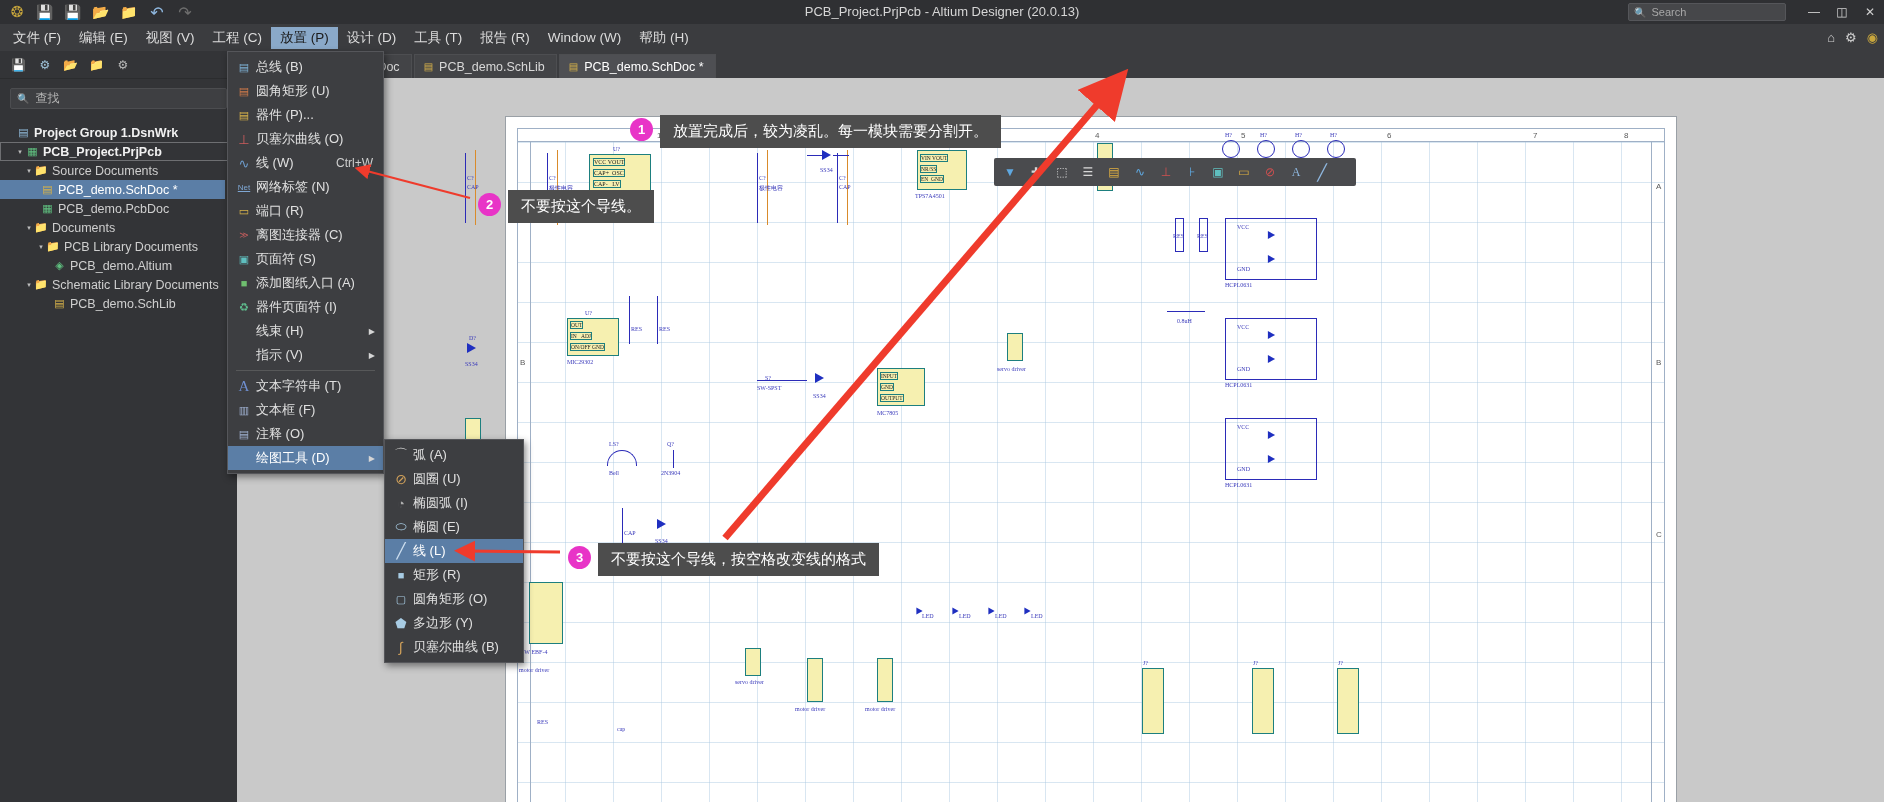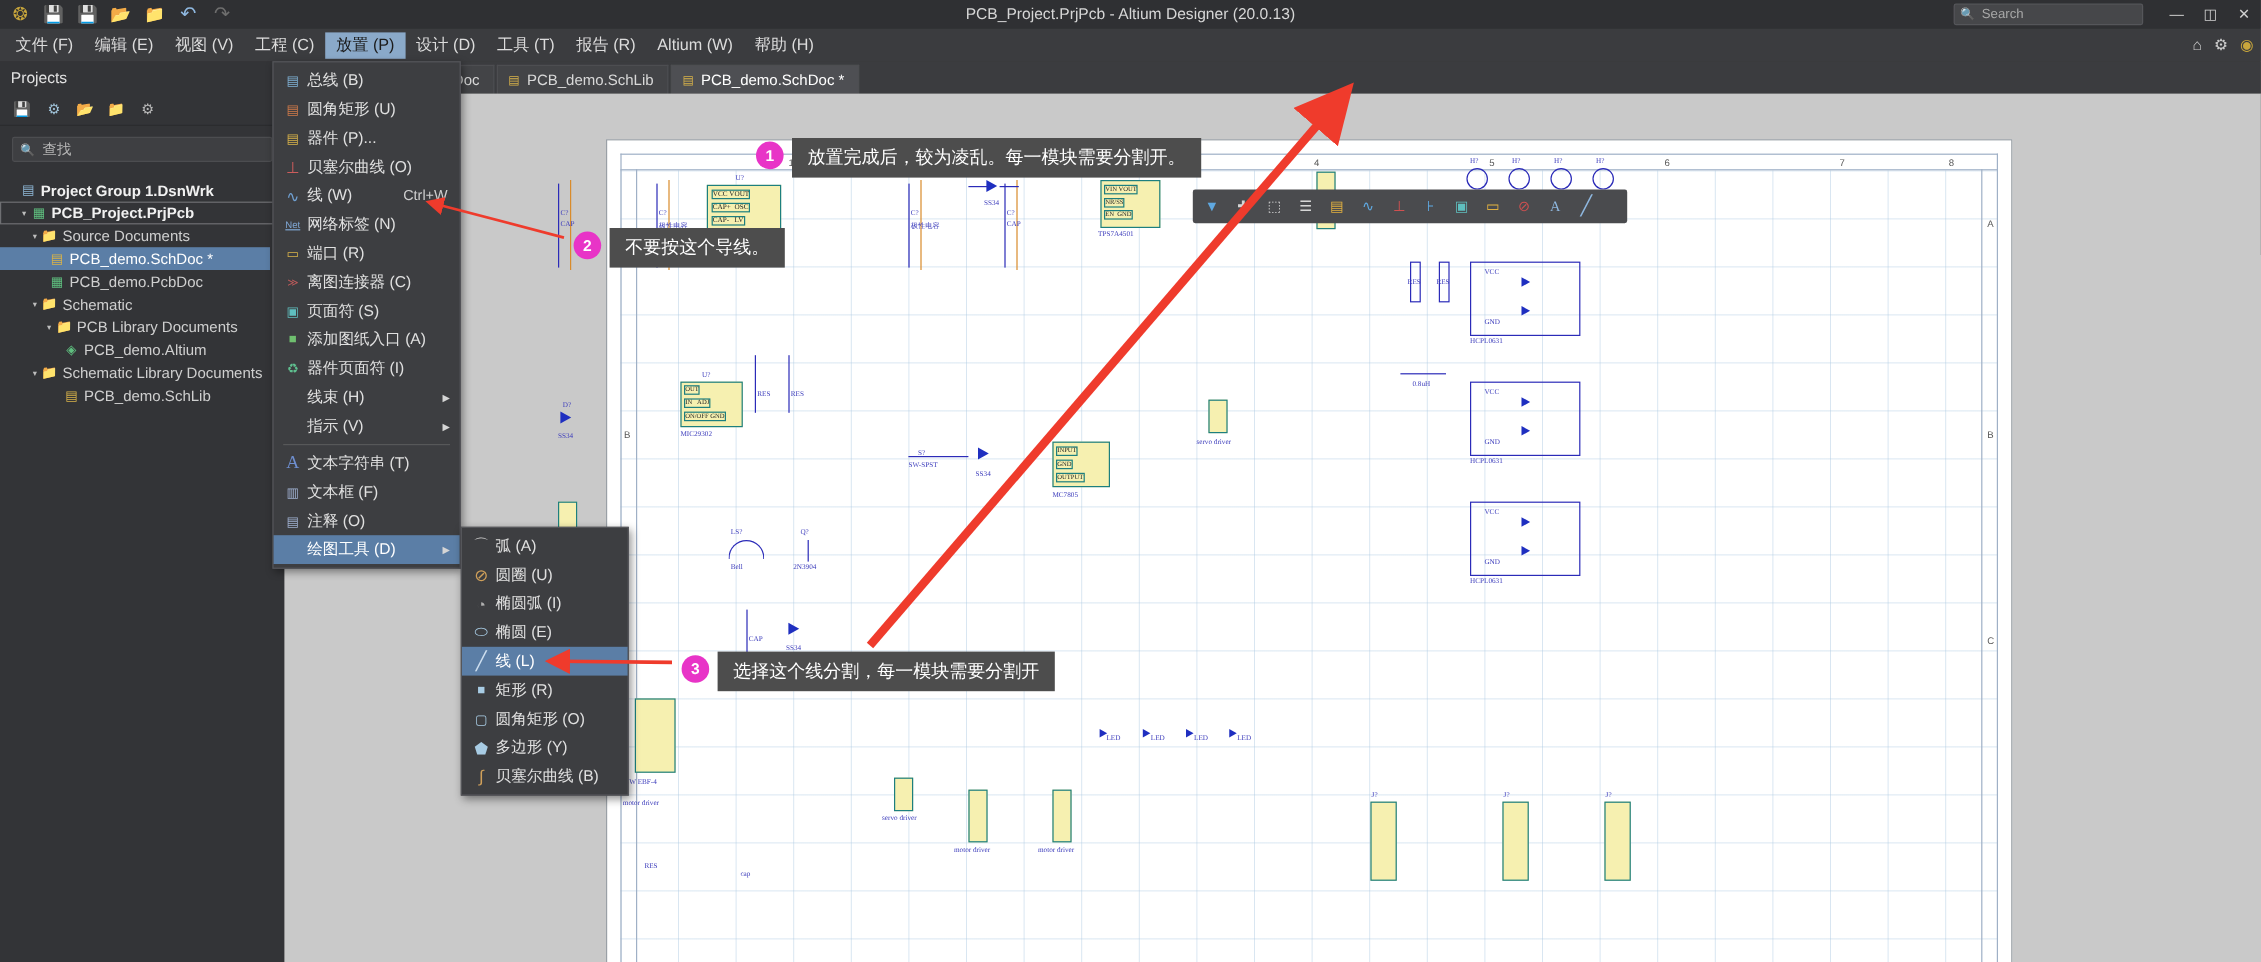--- a/index.html
+++ b/index.html
@@ -184,31 +184,30 @@
 
 <div id="menubar">
   <div class="mb-item">文件 (F)</div>
   <div class="mb-item">编辑 (E)</div>
   <div class="mb-item">视图 (V)</div>
   <div class="mb-item">工程 (C)</div>
   <div class="mb-item active">放置 (P)</div>
   <div class="mb-item">设计 (D)</div>
   <div class="mb-item">工具 (T)</div>
   <div class="mb-item">报告 (R)</div>
-  <div class="mb-item">Altium (W)</div>
+  <div class="mb-item">Window (W)</div>
   <div class="mb-item">帮助 (H)</div>
   <div id="mb-right">
     <span>⌂</span>
     <span>⚙</span>
     <span style="color:#c8a63c;">◉</span>
   </div>
 </div>
 
 <div id="projects">
-  <div id="proj-title">Projects</div>
   <div id="proj-toolbar">
     <div class="ptb" style="color:#b9b6d8;">💾</div>
     <div class="ptb" style="color:#9fc2d8;">⚙</div>
     <div class="ptb" style="color:#86c06a;">📂</div>
     <div class="ptb" style="color:#86c06a;">📁</div>
     <div class="ptb">⚙</div>
   </div>
   <div id="proj-search">
     <span class="mag">🔍</span>
     <span class="txt">查找</span>
@@ -233,21 +232,21 @@
       <span class="ico" style="color:#d8b24a;">▤</span>
       <span class="lbl">PCB_demo.SchDoc *</span>
     </div>
     <div class="trow" style="padding-left:40px;">
       <span class="ico" style="color:#5fbf7f;">▦</span>
       <span class="lbl">PCB_demo.PcbDoc</span>
     </div>
     <div class="trow" style="padding-left:24px;">
       <span class="arrow">▾</span>
       <span class="ico folder">📁</span>
-      <span class="lbl">Schematic</span>
+      <span class="lbl">Documents</span>
     </div>
     <div class="trow" style="padding-left:36px;">
       <span class="arrow">▾</span>
       <span class="ico folder">📁</span>
       <span class="lbl">PCB Library Documents</span>
     </div>
     <div class="trow" style="padding-left:52px;">
       <span class="ico" style="color:#5fbf7f;">◈</span>
       <span class="lbl">PCB_demo.Altium</span>
     </div>
@@ -612,13 +611,13 @@
   <line x1="560" y1="552" x2="466" y2="551" stroke="#ef3b2c" stroke-width="3" marker-end="url(#ahead)"></line>
 </svg>
 
 <div class="badge" style="left:630px;top:118px;">1</div>
 <div class="callout" style="left:660px;top:115px;">放置完成后，较为凌乱。每一模块需要分割开。</div>
 
 <div class="badge" style="left:478px;top:193px;">2</div>
 <div class="callout" style="left:508px;top:190px;">不要按这个导线。</div>
 
 <div class="badge" style="left:568px;top:546px;">3</div>
-<div class="callout" style="left:598px;top:543px;">选择这个线分割，每一模块需要分割开</div>
+<div class="callout" style="left:598px;top:543px;">不要按这个导线，按空格改变线的格式</div>
 
 </body></html>

